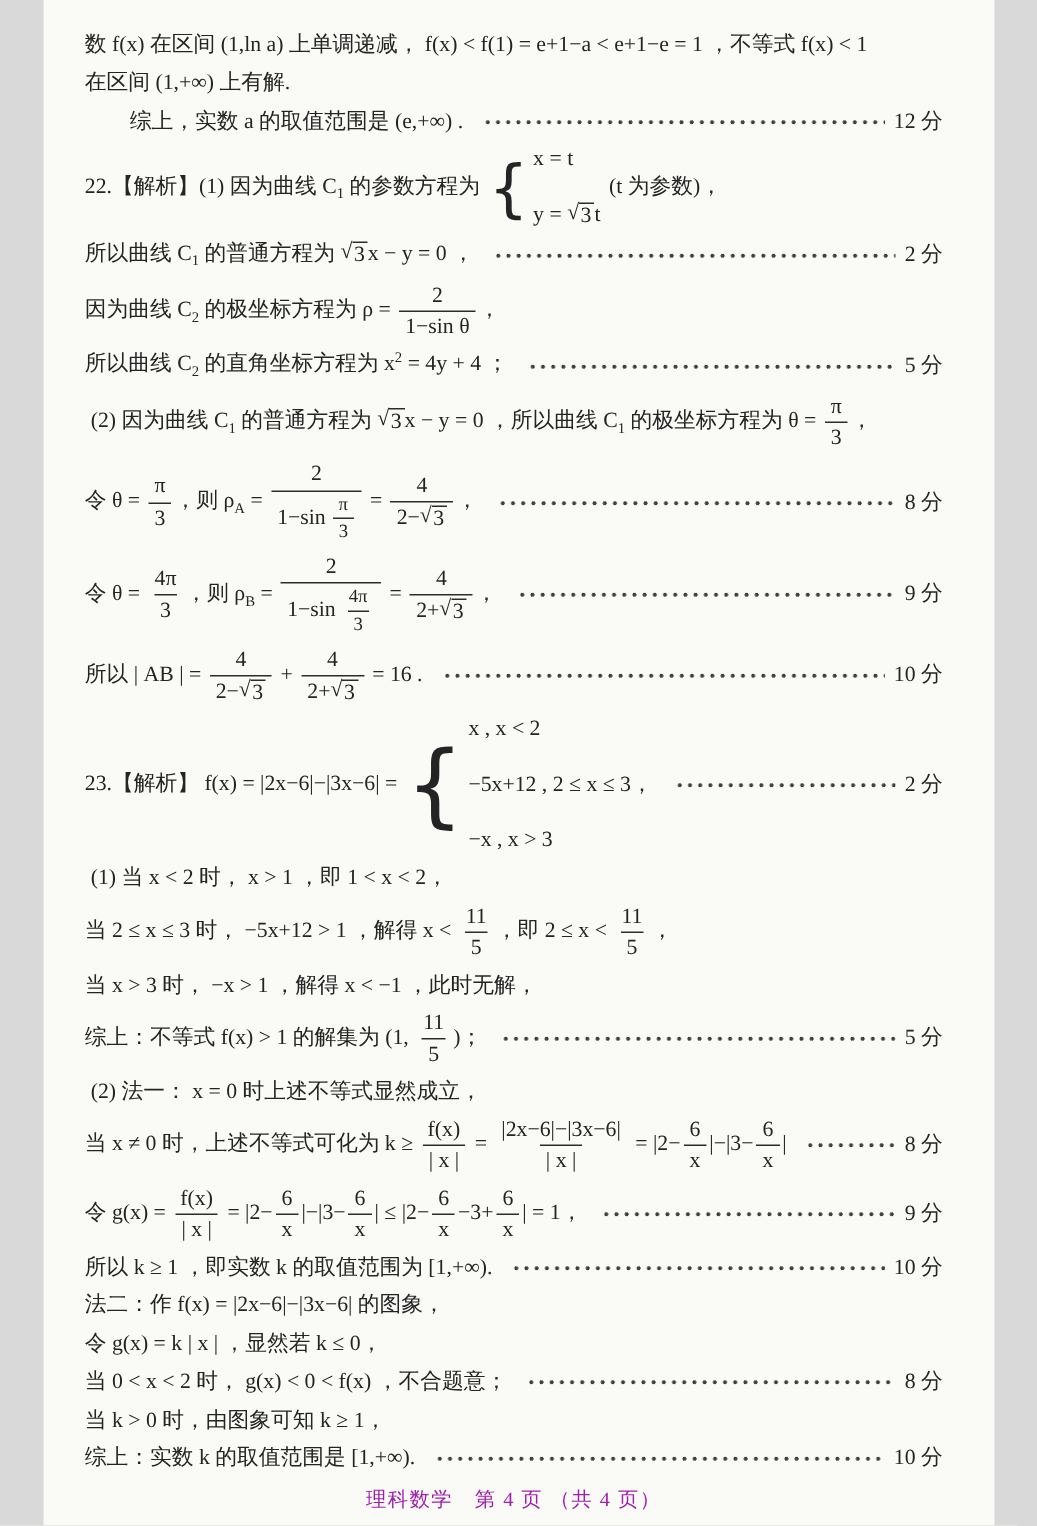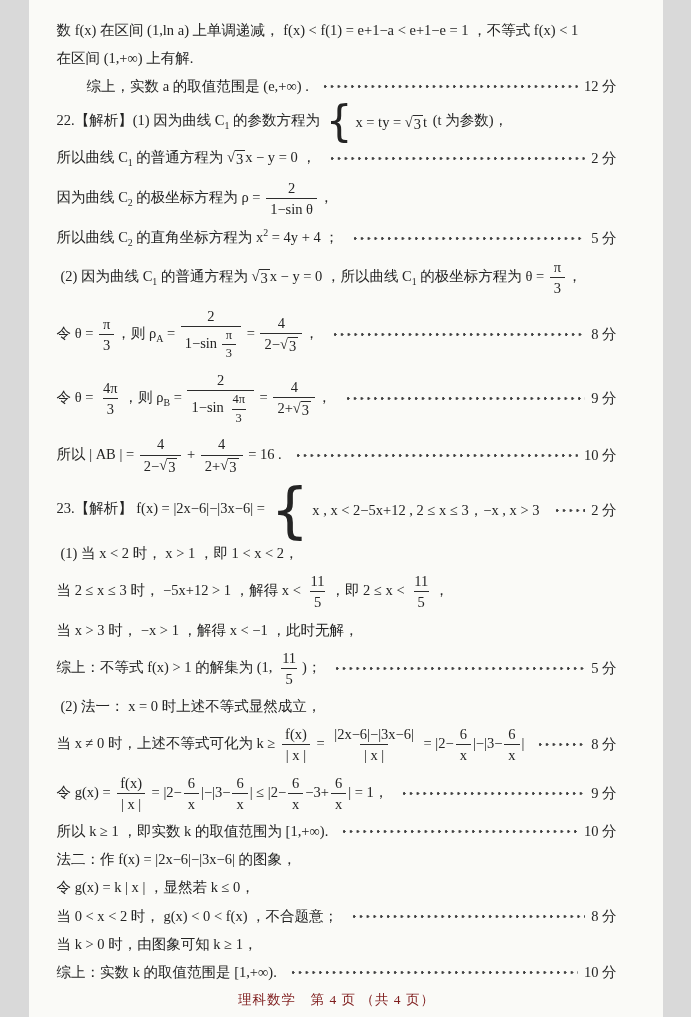--- a/index.html
+++ b/index.html
@@ -2,21 +2,21 @@
 <html><head>
 <meta charset="utf-8">
 <style>
   * { box-sizing: border-box; }
   html, body { margin: 0; padding: 0; background: #d9d9d9; }
   .page {
     width: 634px; height: 1017px; margin: 0 auto;
     background: #fafaf7; color: #242424;
     font-family: "Liberation Serif", "DejaVu Serif", serif;
     font-size: 14.5px;
-    padding: 20px 46px 6px 28px;
+    padding: 20px 34px 6px 28px;
     display: flex; flex-direction: column;
     overflow: hidden;
   }
   .content { flex: 1; display: flex; flex-direction: column; justify-content: space-between; }
   .line { display: flex; align-items: center; line-height: 1.45; }
   .expr { flex: 0 1 auto; }
   .dots {
     flex: 1 1 24px; min-width: 12px; height: 5px; align-self: center;
     margin: 0 6px 0 14px;
     background-image: radial-gradient(circle at 2.2px 2.5px, #3f3f3f 1.15px, rgba(0,0,0,0) 1.5px);
@@ -32,22 +32,22 @@
   .frac .frac { font-size: 0.86em; margin: 0 1px; }
   .sqrt { display: inline-flex; align-items: flex-start; vertical-align: middle; }
   .sqrt .sign { line-height: 1.05; }
   .sqrt .radicand { border-top: 1.3px solid #2c2c2c; line-height: 1.15; padding: 0 2px 0 1px; }
   sup, sub { font-size: 0.68em; }
   .cases { display: inline-flex; align-items: center; vertical-align: middle; margin: 0 2px; }
   .cases .brace {
     font-family: "DejaVu Sans", sans-serif; font-weight: 400;
     line-height: 0.85; margin-right: 3px;
   }
-  .cases .rows { display: inline-flex; flex-direction: row; align-items: flex-start; row-gap: 1px; }
-  .footer { flex: none; text-align: center; padding: 8px 0 2px; font-size: 13.5px; color: #7f1d1d; letter-spacing: 1px; }
+  .cases .rows { display: inline-flex; flex-direction: column; align-items: flex-start; row-gap: 16px; }
+  .footer { flex: none; text-align: center; padding: 8px 0 2px; font-size: 13.5px; color: #a21caf; letter-spacing: 1px; }
 </style>
 </head>
 <body>
 
 <div class="page">
   <div class="content">
 
   <div class="line">
         <span class="expr">数 f(x) 在区间 (1,ln a) 上单调递减， f(x) &lt; f(1) = e+1−a &lt; e+1−e = 1 ，不等式 f(x) &lt; 1</span>
       </div>

